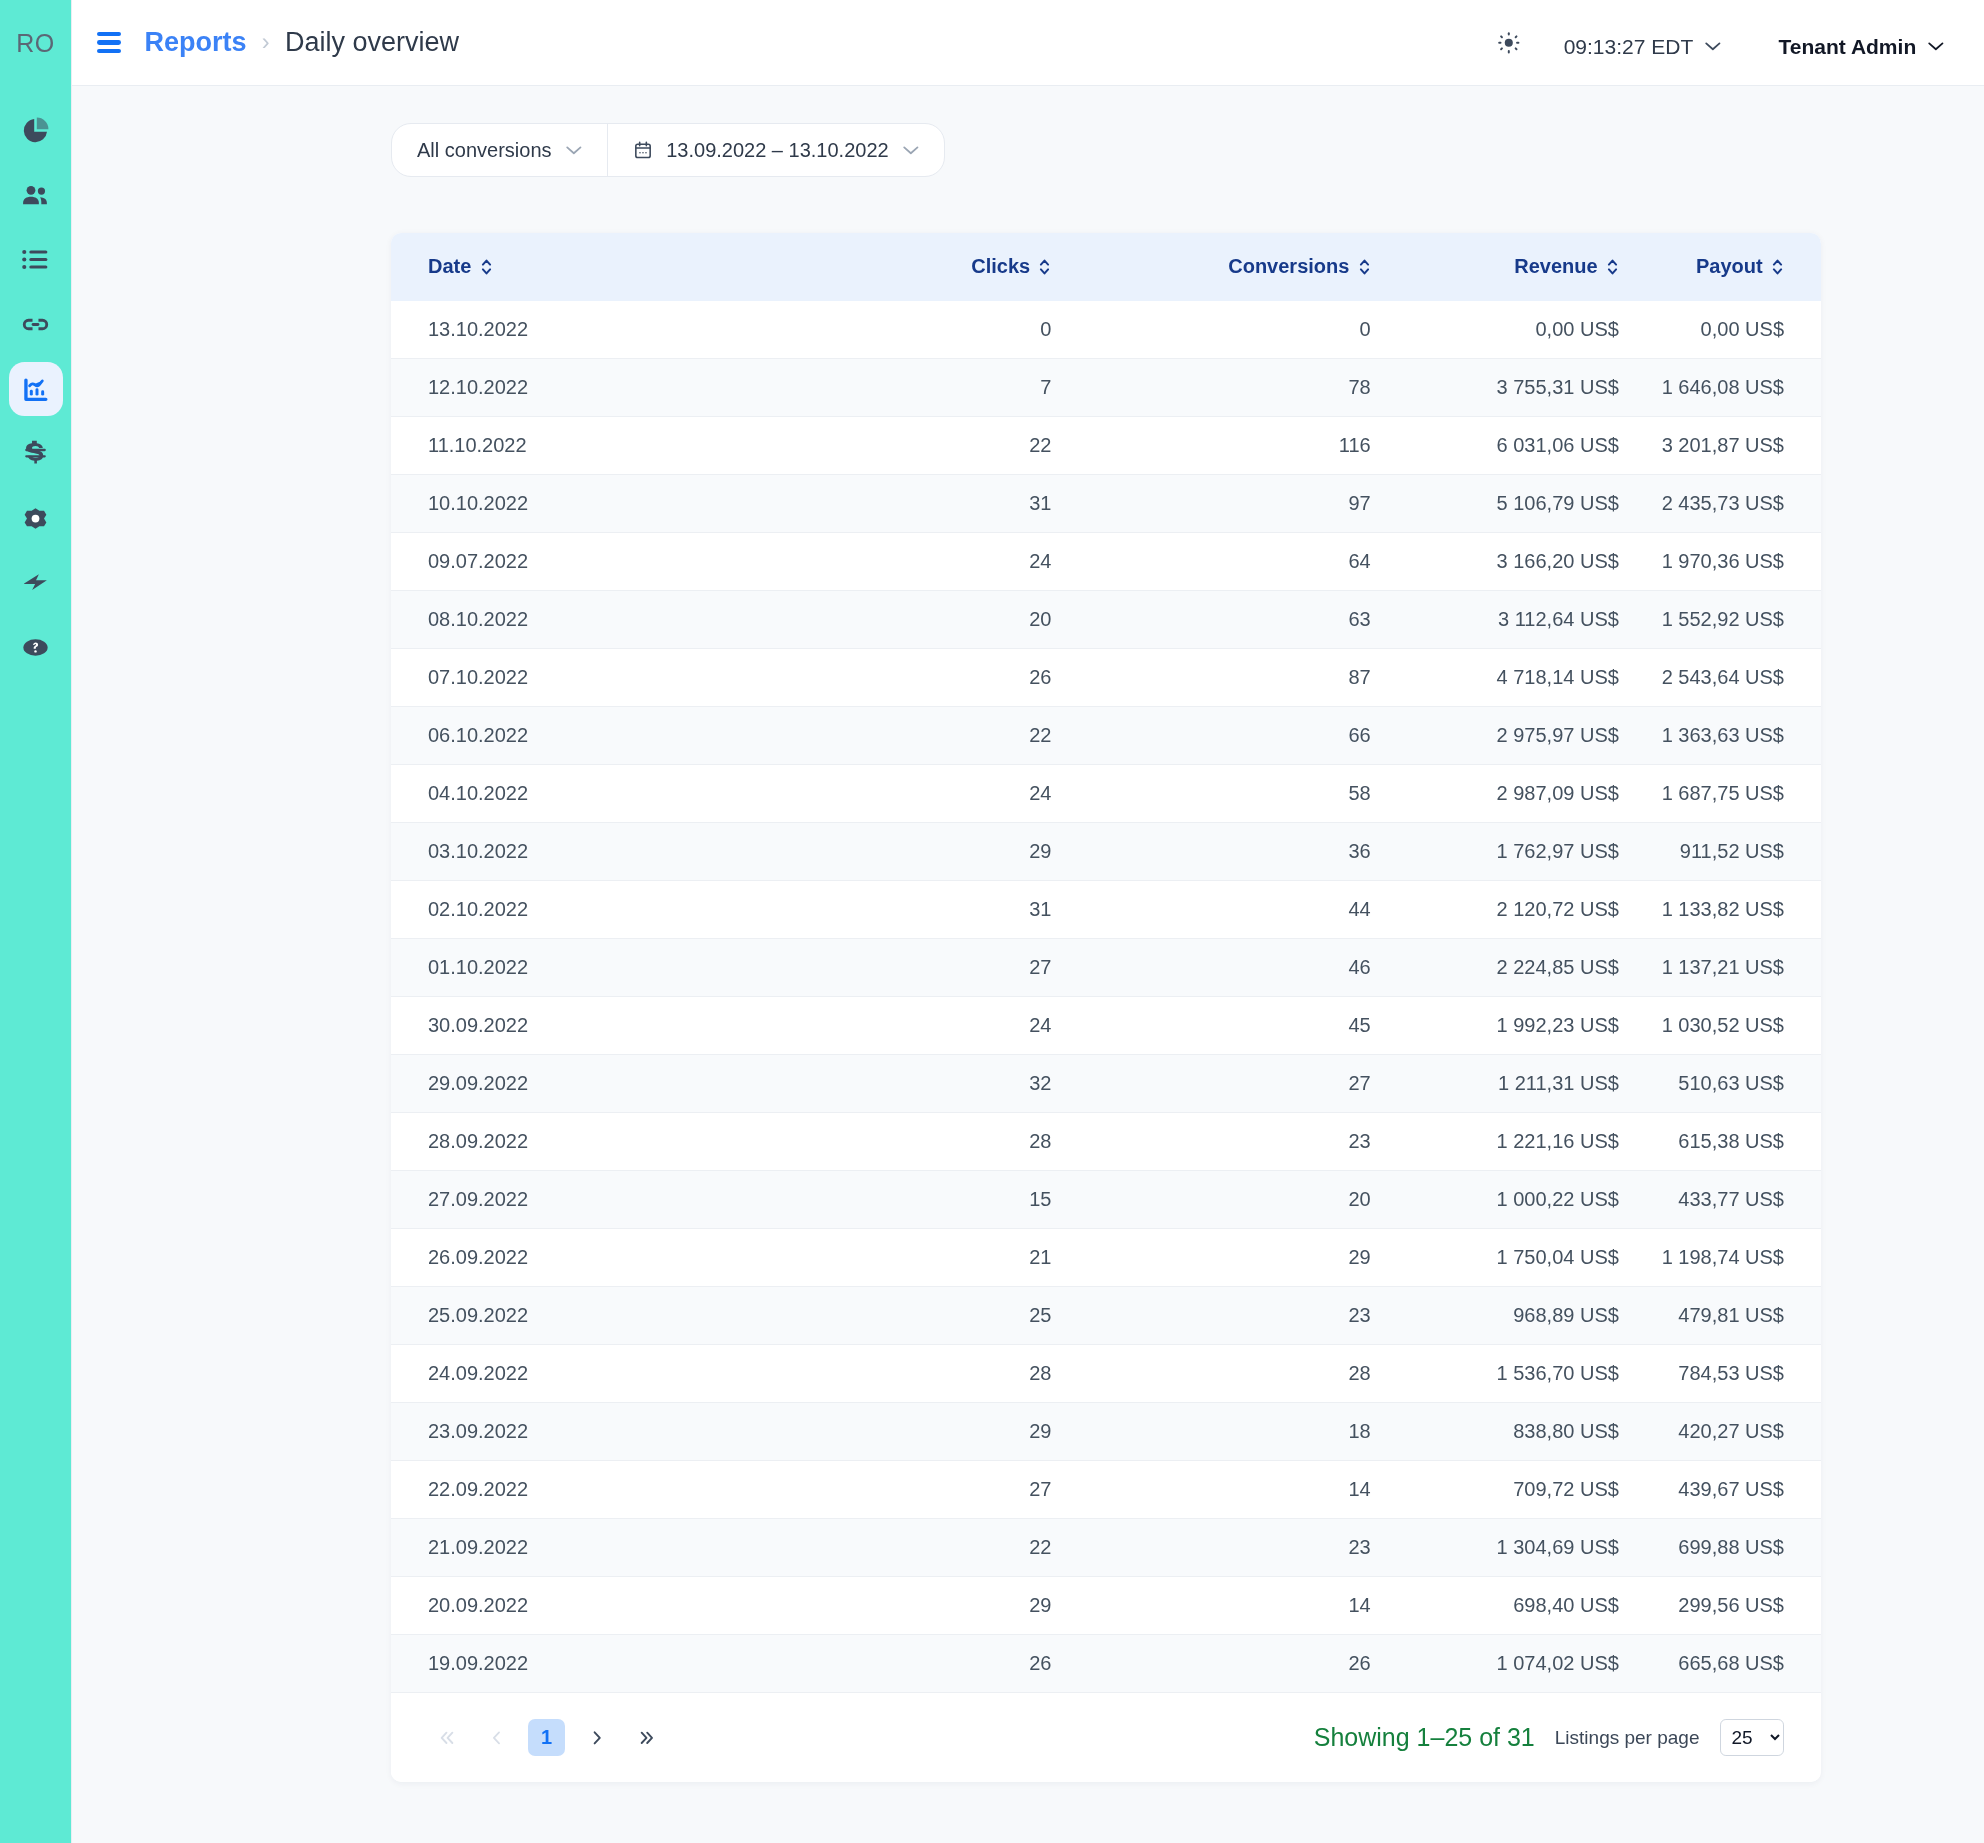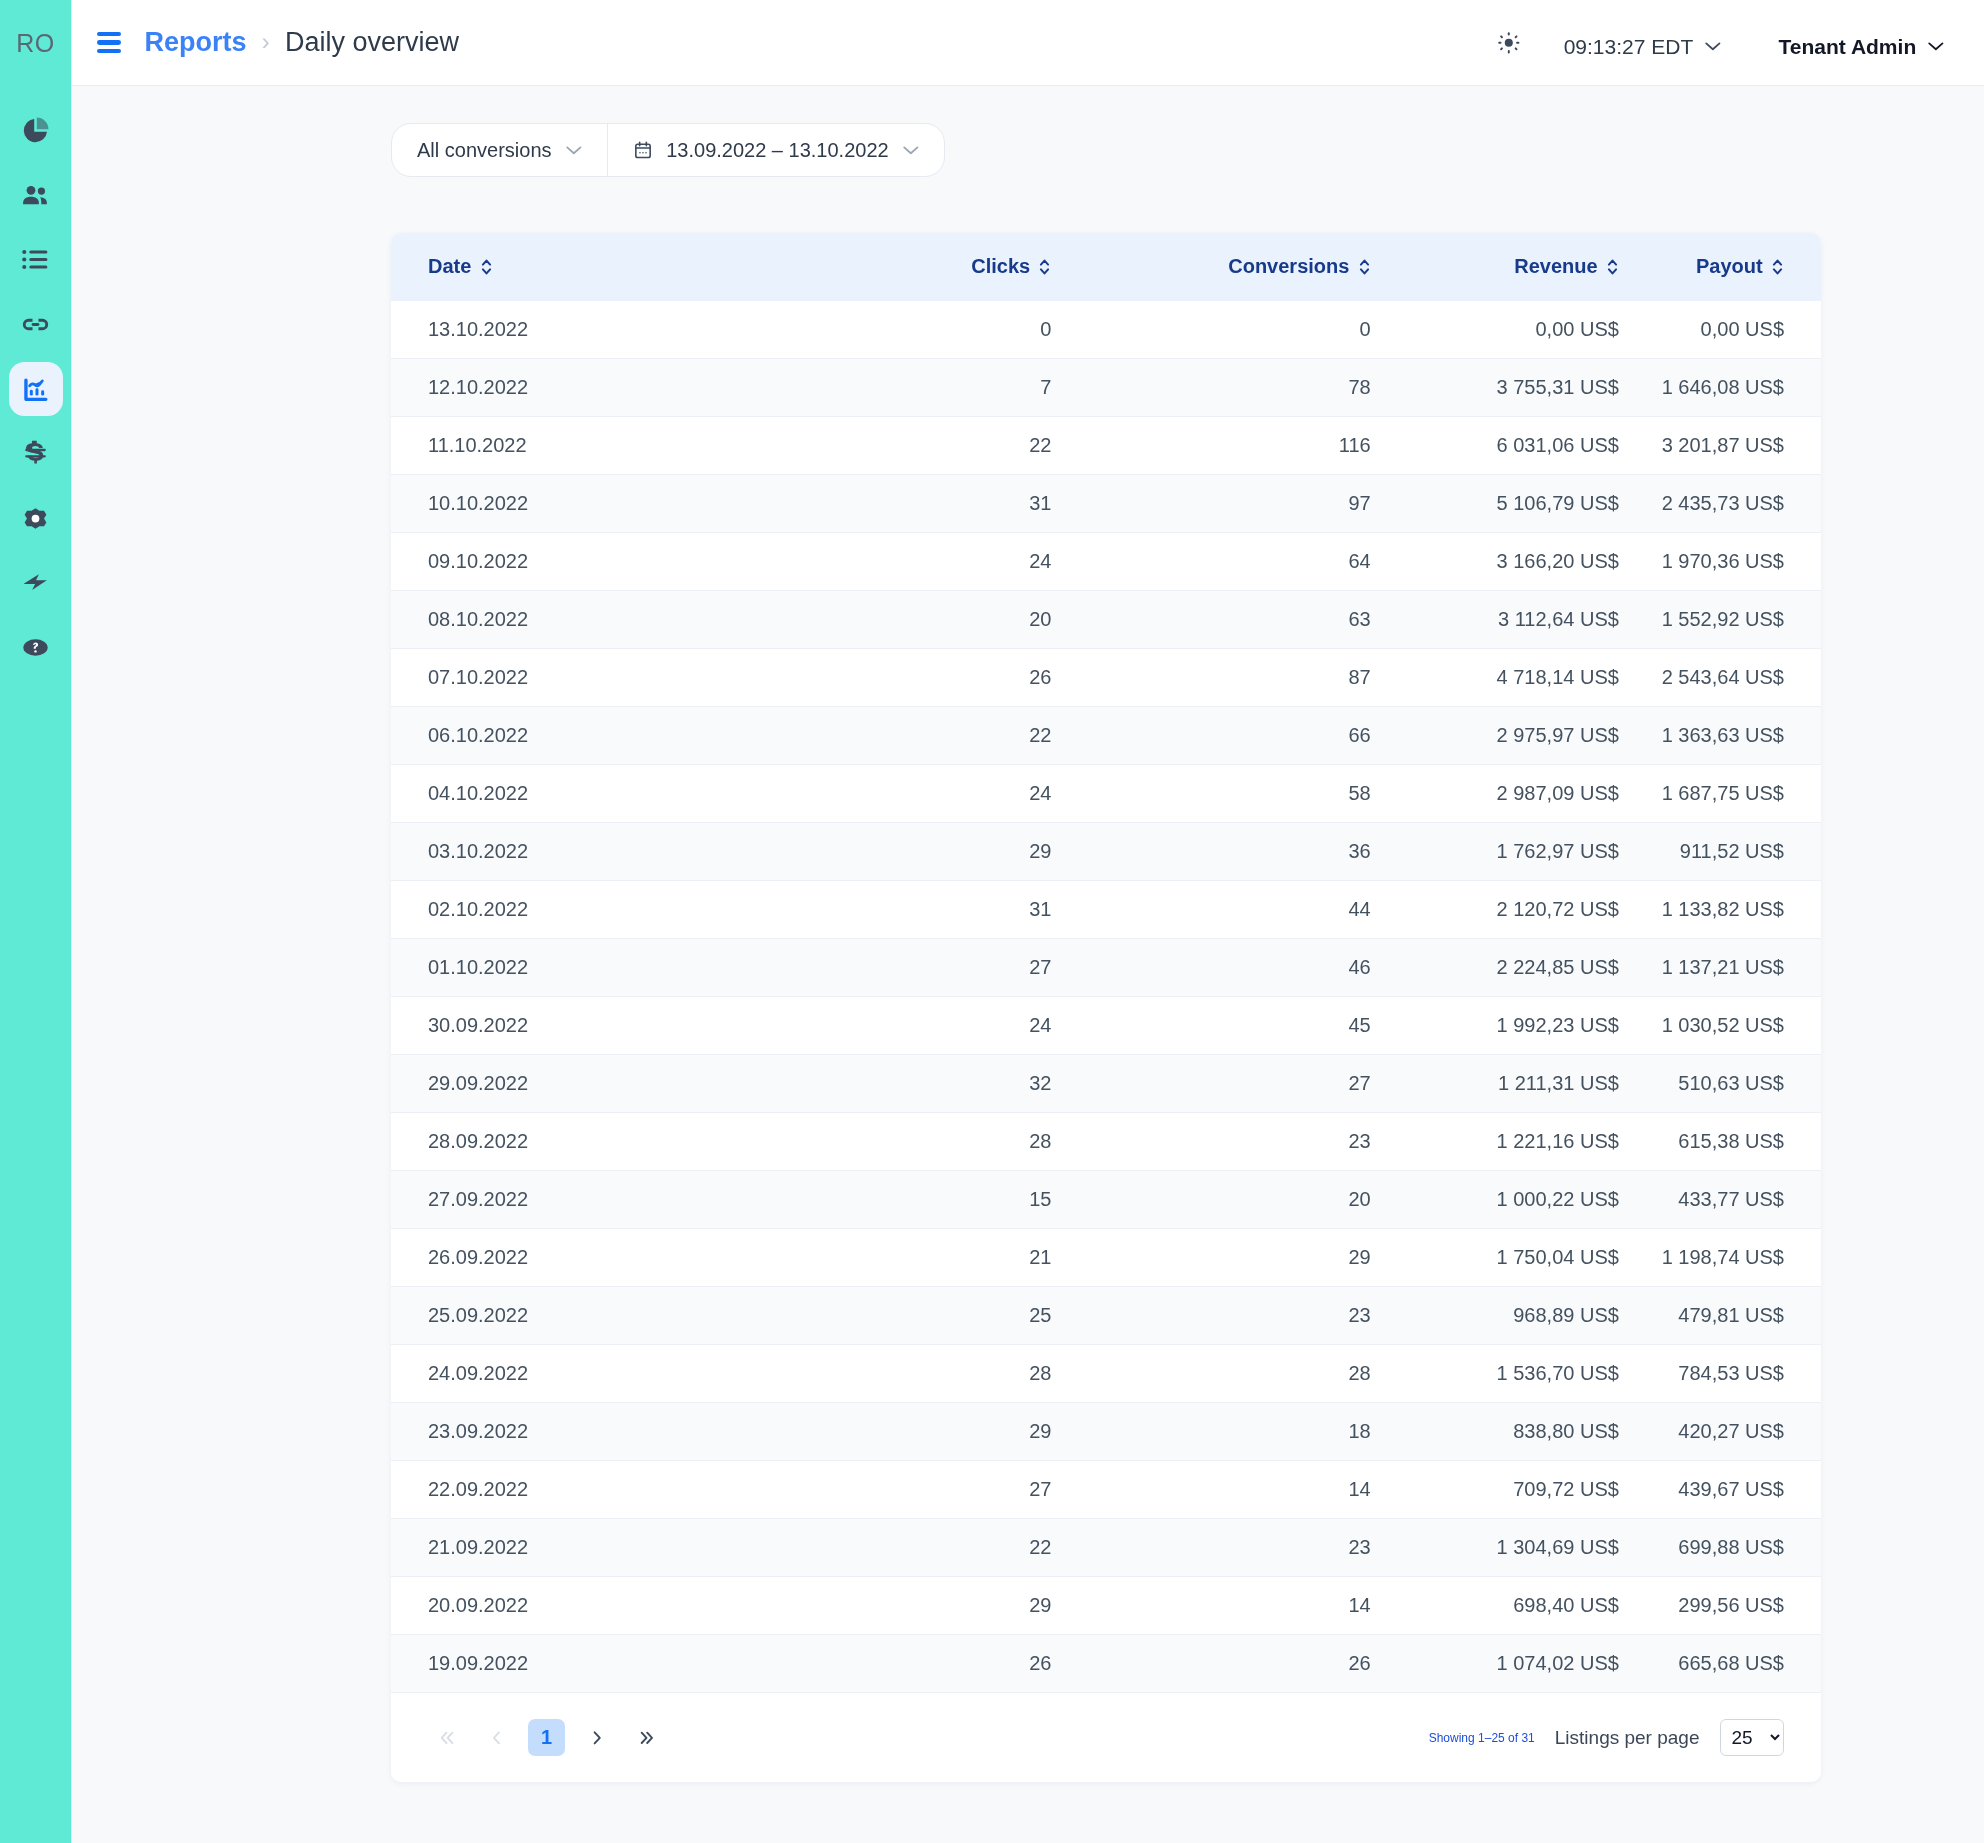--- a/index.html
+++ b/index.html
@@ -143,21 +143,21 @@
   }
   .pg-btn svg { width: 17.7px; height: 17.7px; }
   .pg-dis { opacity: 1; }
   .pg-num {
     min-width: 37px; height: 37px; border-radius: 7px;
     background: #c5ddfc; color: #1271f5; font-weight: 700; font-size: 20px;
     display: flex; align-items: center; justify-content: center; cursor: pointer;
     padding: 0 8.3px;
   }
   .pg-right { margin-left: auto; display: flex; align-items: center; gap: 20px; }
-  .showing { font-size: 12px; color: #1d4ed8; }
+  .showing { font-size: 25px; color: #15803d; }
   .lpp-label { font-size: 19px; color: #3b4757; }
   .lpp-select {
     font-family: "Liberation Sans", sans-serif;
     font-size: 19px; color: #111827;
     border: 1.2px solid #cfd6df; border-radius: 5.9px;
     padding: 3.5px 3.5px 3.5px 7px; background: #fff; cursor: pointer;
     height: 37px;
   }
 </style>
 </head>
@@ -412,21 +412,21 @@
                   <td class="a-right">3 201,87 US$</td>
                 </tr>
                 <tr>
                   <td class="a-left">10.10.2022</td>
                   <td class="a-right">31</td>
                   <td class="a-right">97</td>
                   <td class="a-right">5 106,79 US$</td>
                   <td class="a-right">2 435,73 US$</td>
                 </tr>
                 <tr>
-                  <td class="a-left">09.10.2022</td>
+                  <td class="a-left">09.07.2022</td>
                   <td class="a-right">24</td>
                   <td class="a-right">64</td>
                   <td class="a-right">3 166,20 US$</td>
                   <td class="a-right">1 970,36 US$</td>
                 </tr>
                 <tr>
                   <td class="a-left">08.10.2022</td>
                   <td class="a-right">20</td>
                   <td class="a-right">63</td>
                   <td class="a-right">3 112,64 US$</td>

